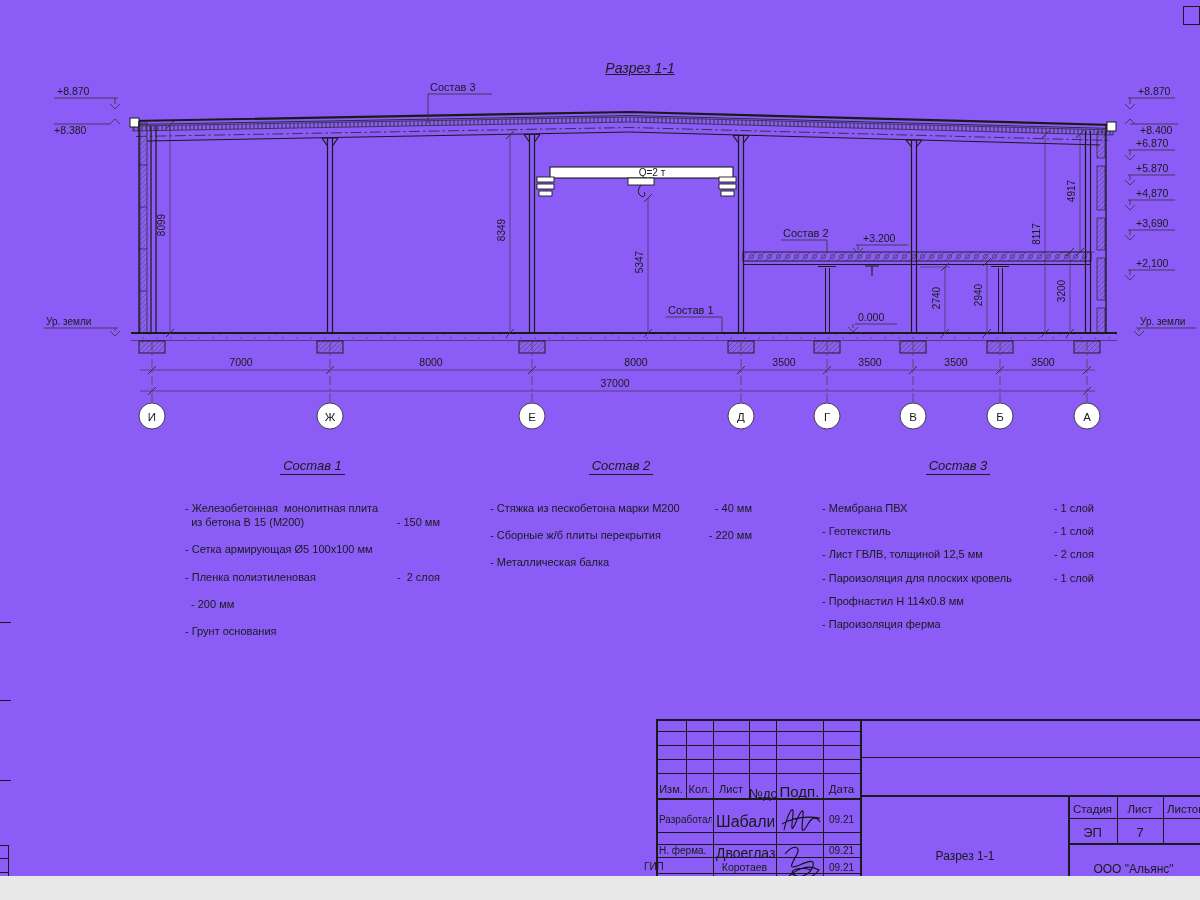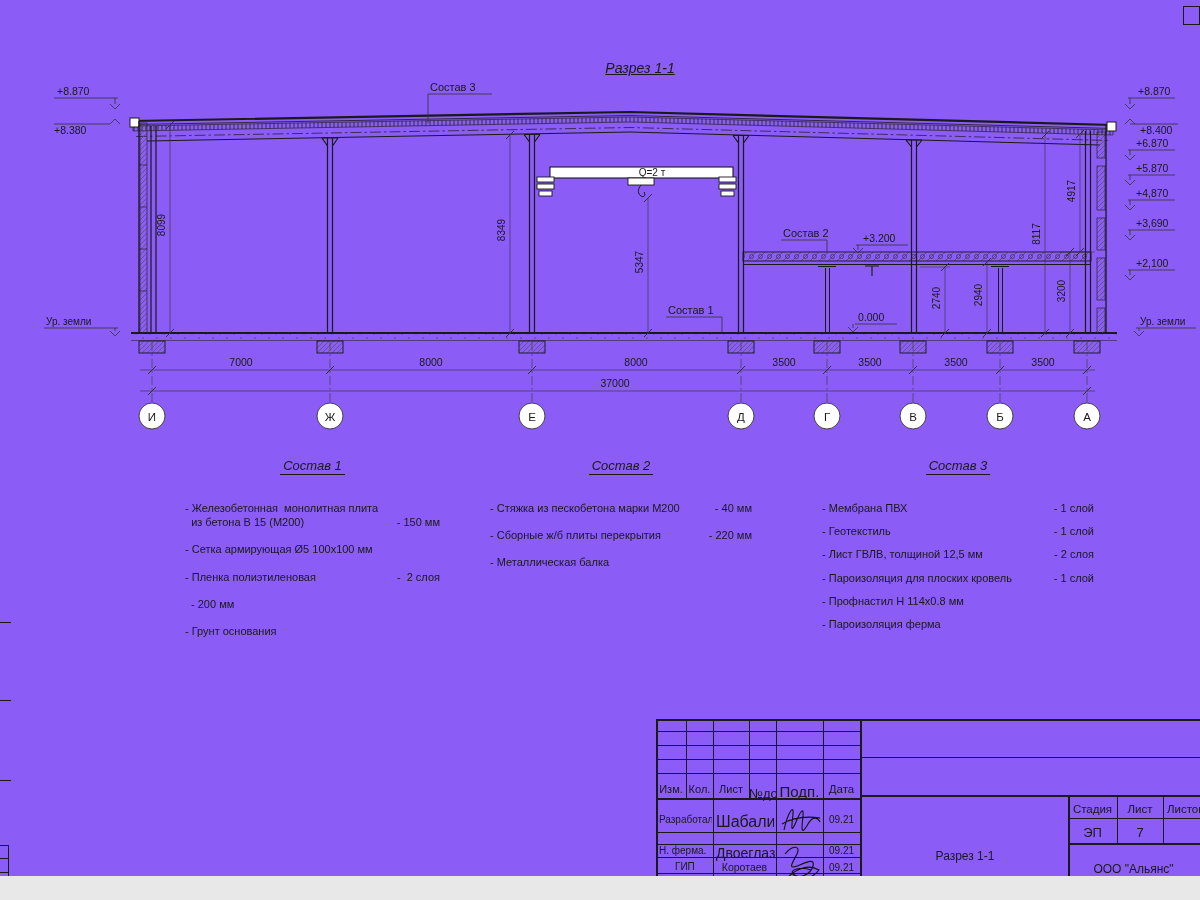--- a/index.html
+++ b/index.html
@@ -341,21 +341,21 @@
     <div class="tb c" style="left:749px;top:786px;width:27px;font-size:13px">№док.</div>
     <div class="tb c" style="left:776px;top:783px;width:47px;font-size:15px">Подп.</div>
     <div class="tb c" style="left:823px;top:783px;width:37px;font-size:11.5px">Дата</div>
 
     <div class="tb" style="left:659px;top:814px;width:53px;font-size:10px">Разработал</div>
     <div class="tb" style="left:716px;top:813px;width:58px;font-size:16px">Шабалина</div>
     <div class="tb c" style="left:823px;top:814px;width:37px;font-size:10px">09.21</div>
     <div class="tb" style="left:659px;top:845px;width:53px;font-size:10px">Н. ферма.</div>
     <div class="tb" style="left:716px;top:845px;width:60px;font-size:14px">Двоеглазов</div>
     <div class="tb c" style="left:823px;top:845px;width:37px;font-size:10px">09.21</div>
-    <div class="tb" style="left:675px;top:861px;width:53px;font-size:10px">ГИП</div>
+    <div class="tb" style="left:644px;top:861px;width:53px;font-size:10px">ГИП</div>
     <div class="tb c" style="left:713px;top:861px;width:63px;font-size:10.5px">Коротаев</div>
     <div class="tb c" style="left:823px;top:862px;width:37px;font-size:10px">09.21</div>
 
     <svg style="position:absolute;left:780px;top:802px" width="42" height="38" viewBox="0 0 42 38">
       <path d="M4,28 C8,10 14,2 13,12 C12,22 10,34 16,20 C20,10 24,4 23,14 C22,24 20,36 28,22 C33,13 38,16 40,20 M2,22 C12,16 26,14 40,16" fill="none" stroke="#111" stroke-width="1.1"></path>
     </svg>
     <svg style="position:absolute;left:779px;top:840px" width="44" height="44" viewBox="0 0 44 44">      
         <path d="M6,14 C14,4 22,6 18,14 C14,22 8,30 18,26 C28,22 36,18 34,26 C32,34 20,40 14,34 C10,30 22,26 32,30 M8,38 C18,28 30,24 40,30 C34,38 22,42 16,38" fill="none" stroke="#111" stroke-width="1.1"></path>
     </svg>
 

